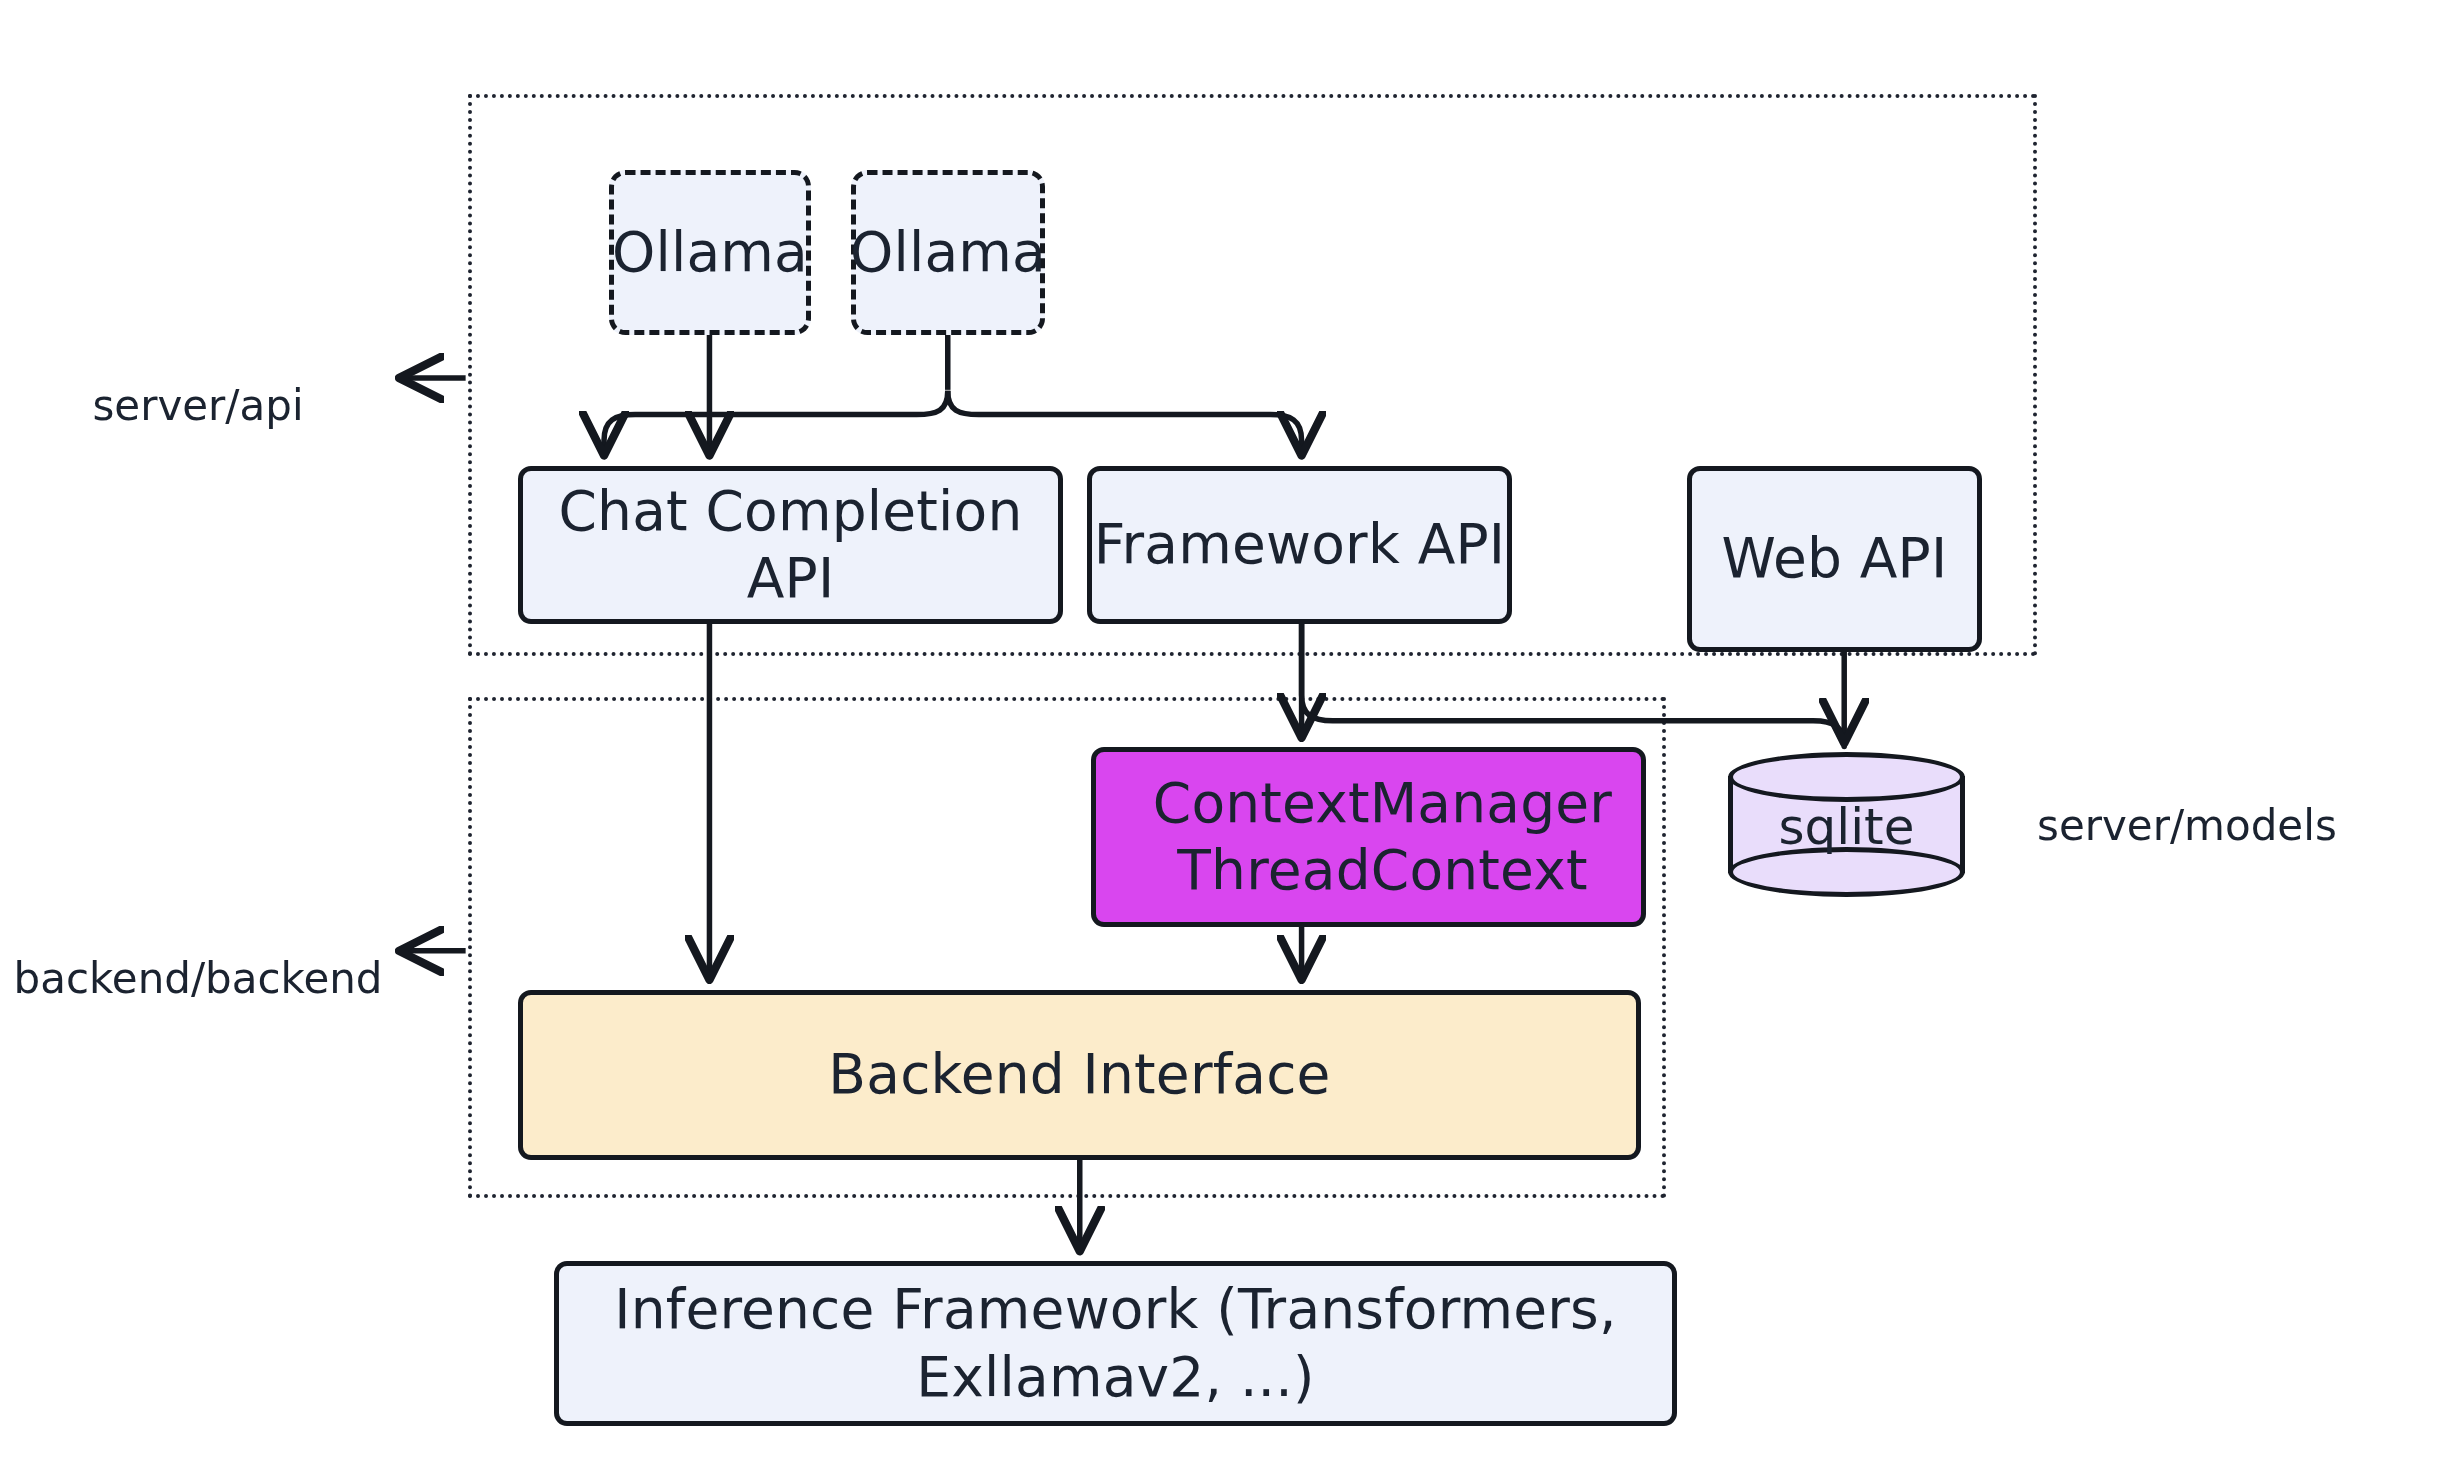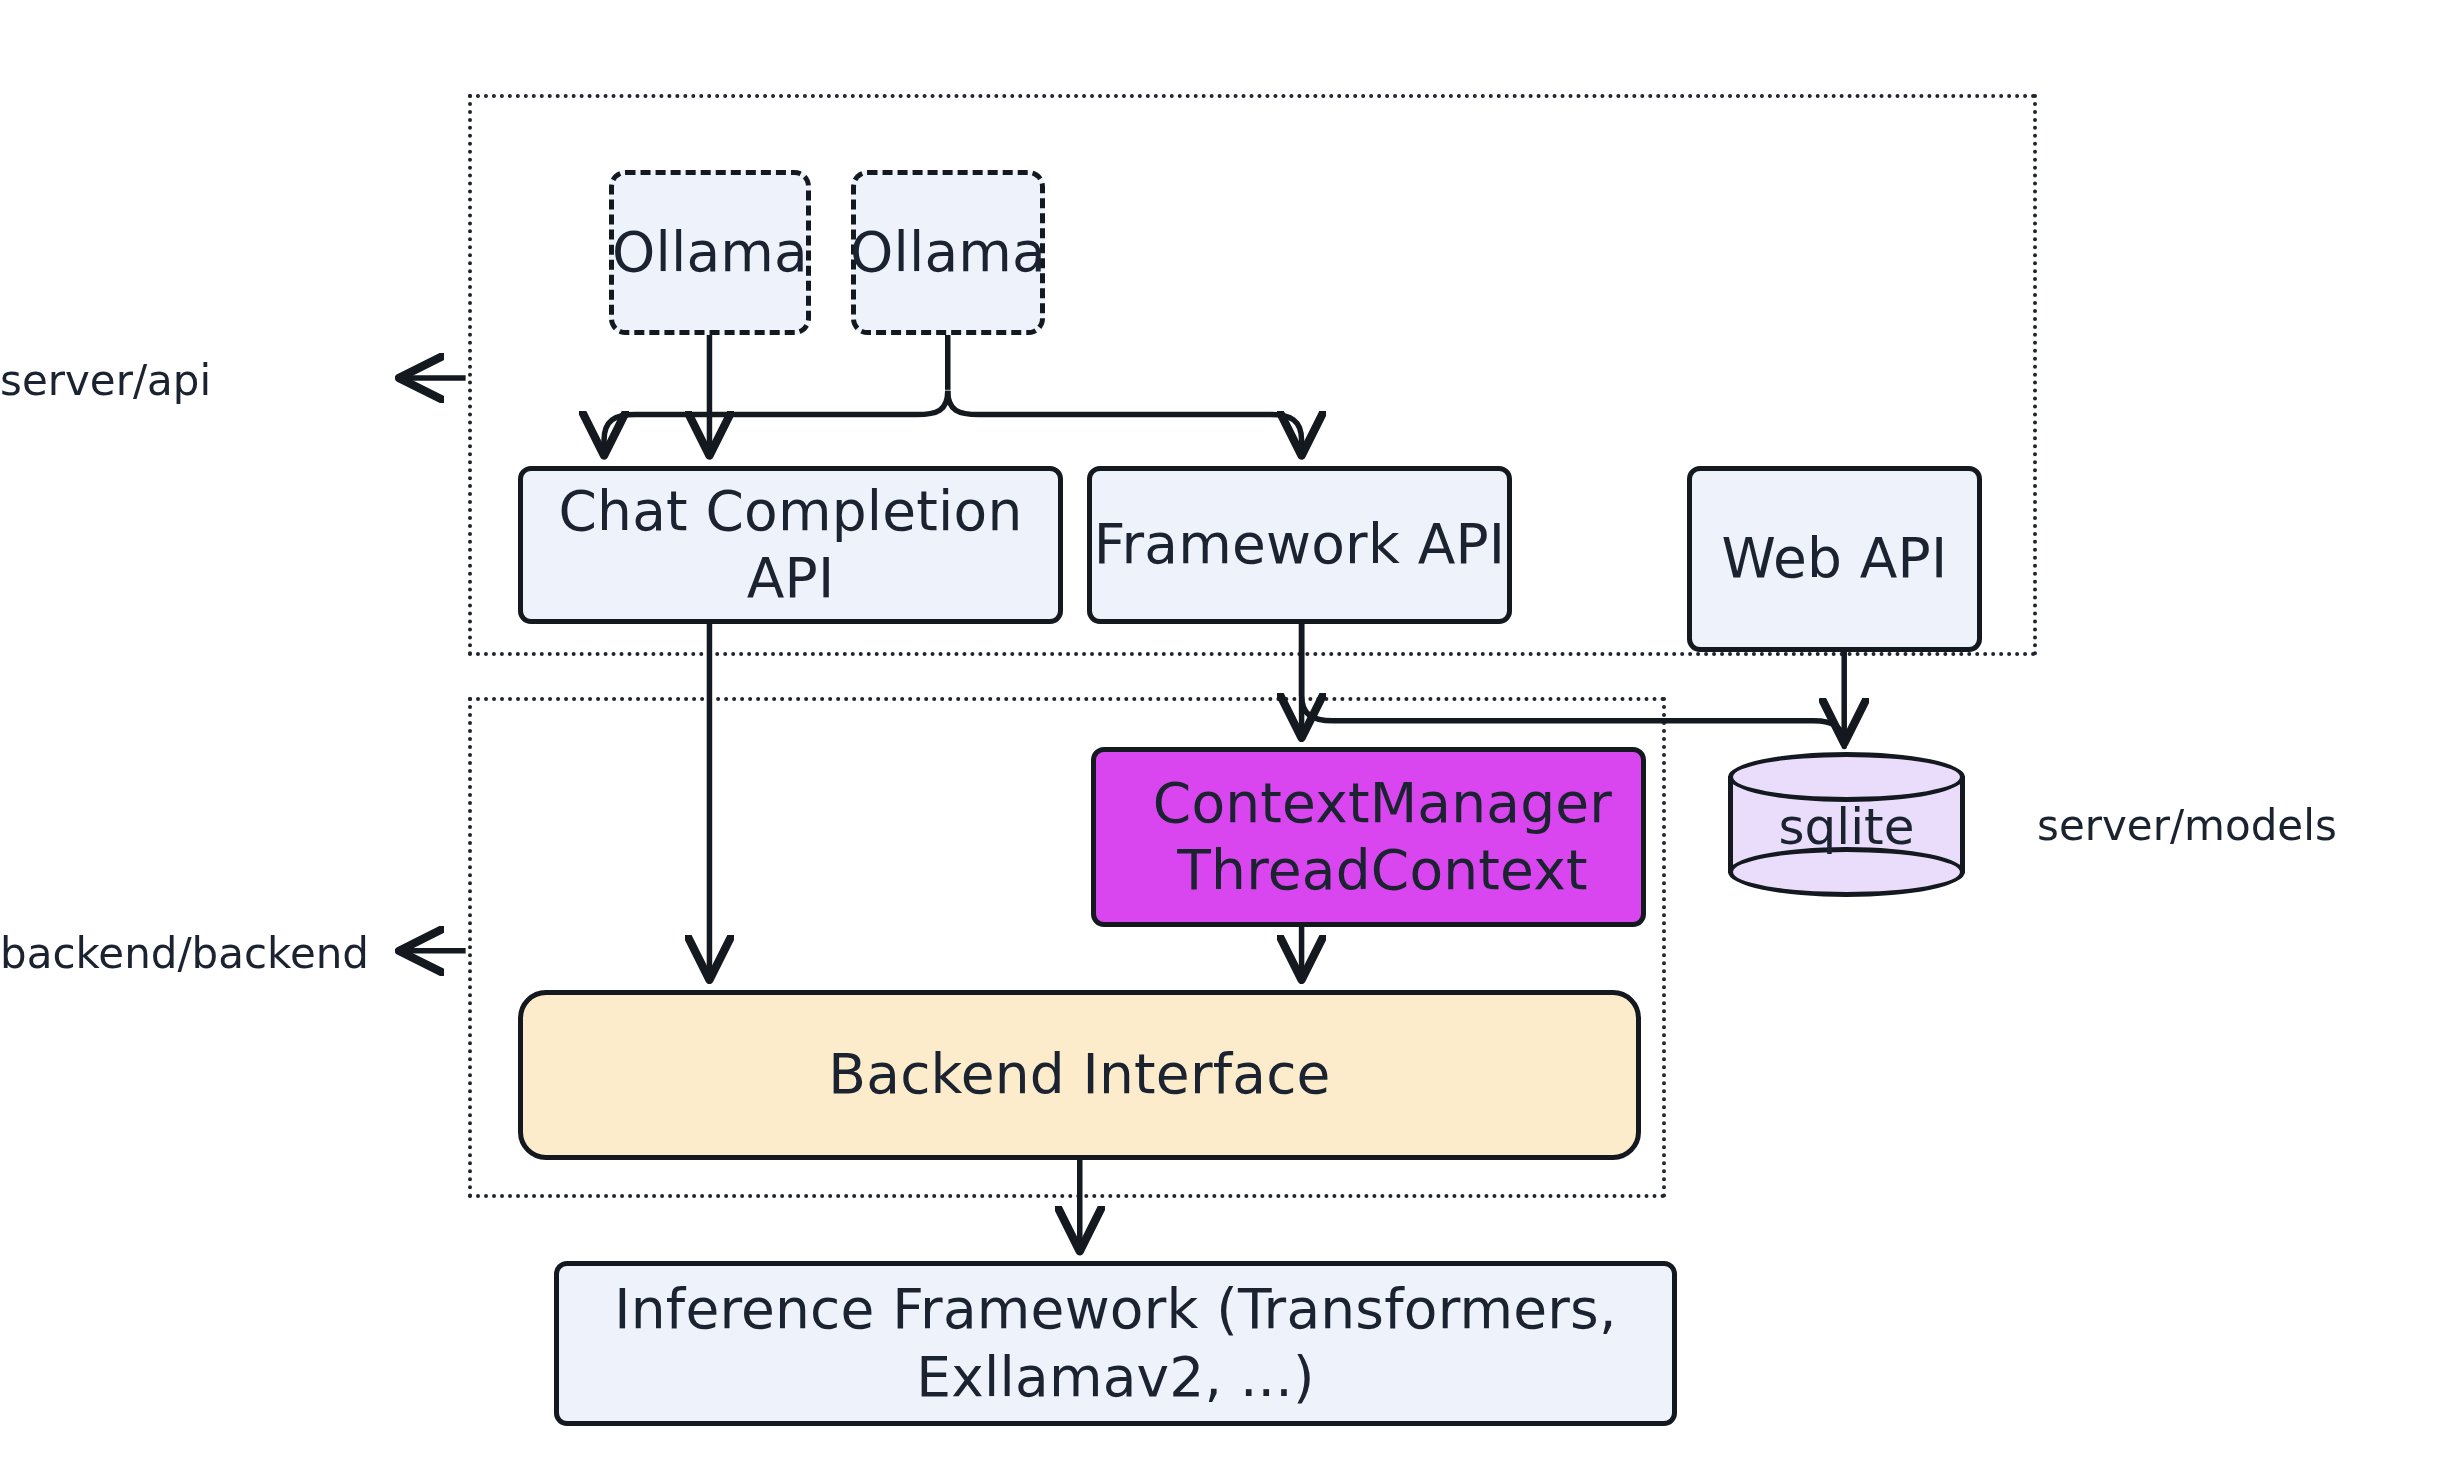--- a/index.html
+++ b/index.html
@@ -108,21 +108,22 @@
   }
 
   
   .label {
     position: absolute;
     font-size: 42px;
     color: #1b2330;
     white-space: nowrap;
   }
   .label.right-align {
-    text-align: left;
+    text-align: center;
+    margin-top: 25px;
   }
 </style>
 </head>
 <body>
 
 <div id="stage">
 
   <div class="subgraph" style="left:468px; top:94px; width:1569px; height:562px;"></div>
 
   <div class="subgraph" style="left:468px; top:697px; width:1198px; height:501px;"></div>
@@ -219,21 +220,21 @@
 ThreadContext</span>
   </div>
 
   <div class="cylinder" style="left:1728px; top:752px; width:237px; height:145px;">
     <div class="cyl-body"></div>
     <div class="cyl-bottom"></div>
     <div class="cyl-top"></div>
     <div class="cyl-label">sqlite</div>
   </div>
 
-  <div class="node solid" style="left:518px; top:990px; width:1123px; height:170px; background:#fceccb;border-radius:28px;">
+  <div class="node solid" style="left:518px; top:990px; width:1123px; height:170px; background:#fceccb;">
     <span>Backend Interface</span>
   </div>
 
   <div class="node solid" style="left:518px; top:1261px; width:1123px; height:165px; background:#eef2fb;margin-left:36px;">
     <span>Inference Framework (Transformers, Exllamav2, ...)</span>
   </div>
 
   <div class="label right-align" style="left:0px; top:356px; width:396px;">server/api</div>
 
   <div class="label right-align" style="left:0px; top:929px; width:396px;">backend/backend</div>

